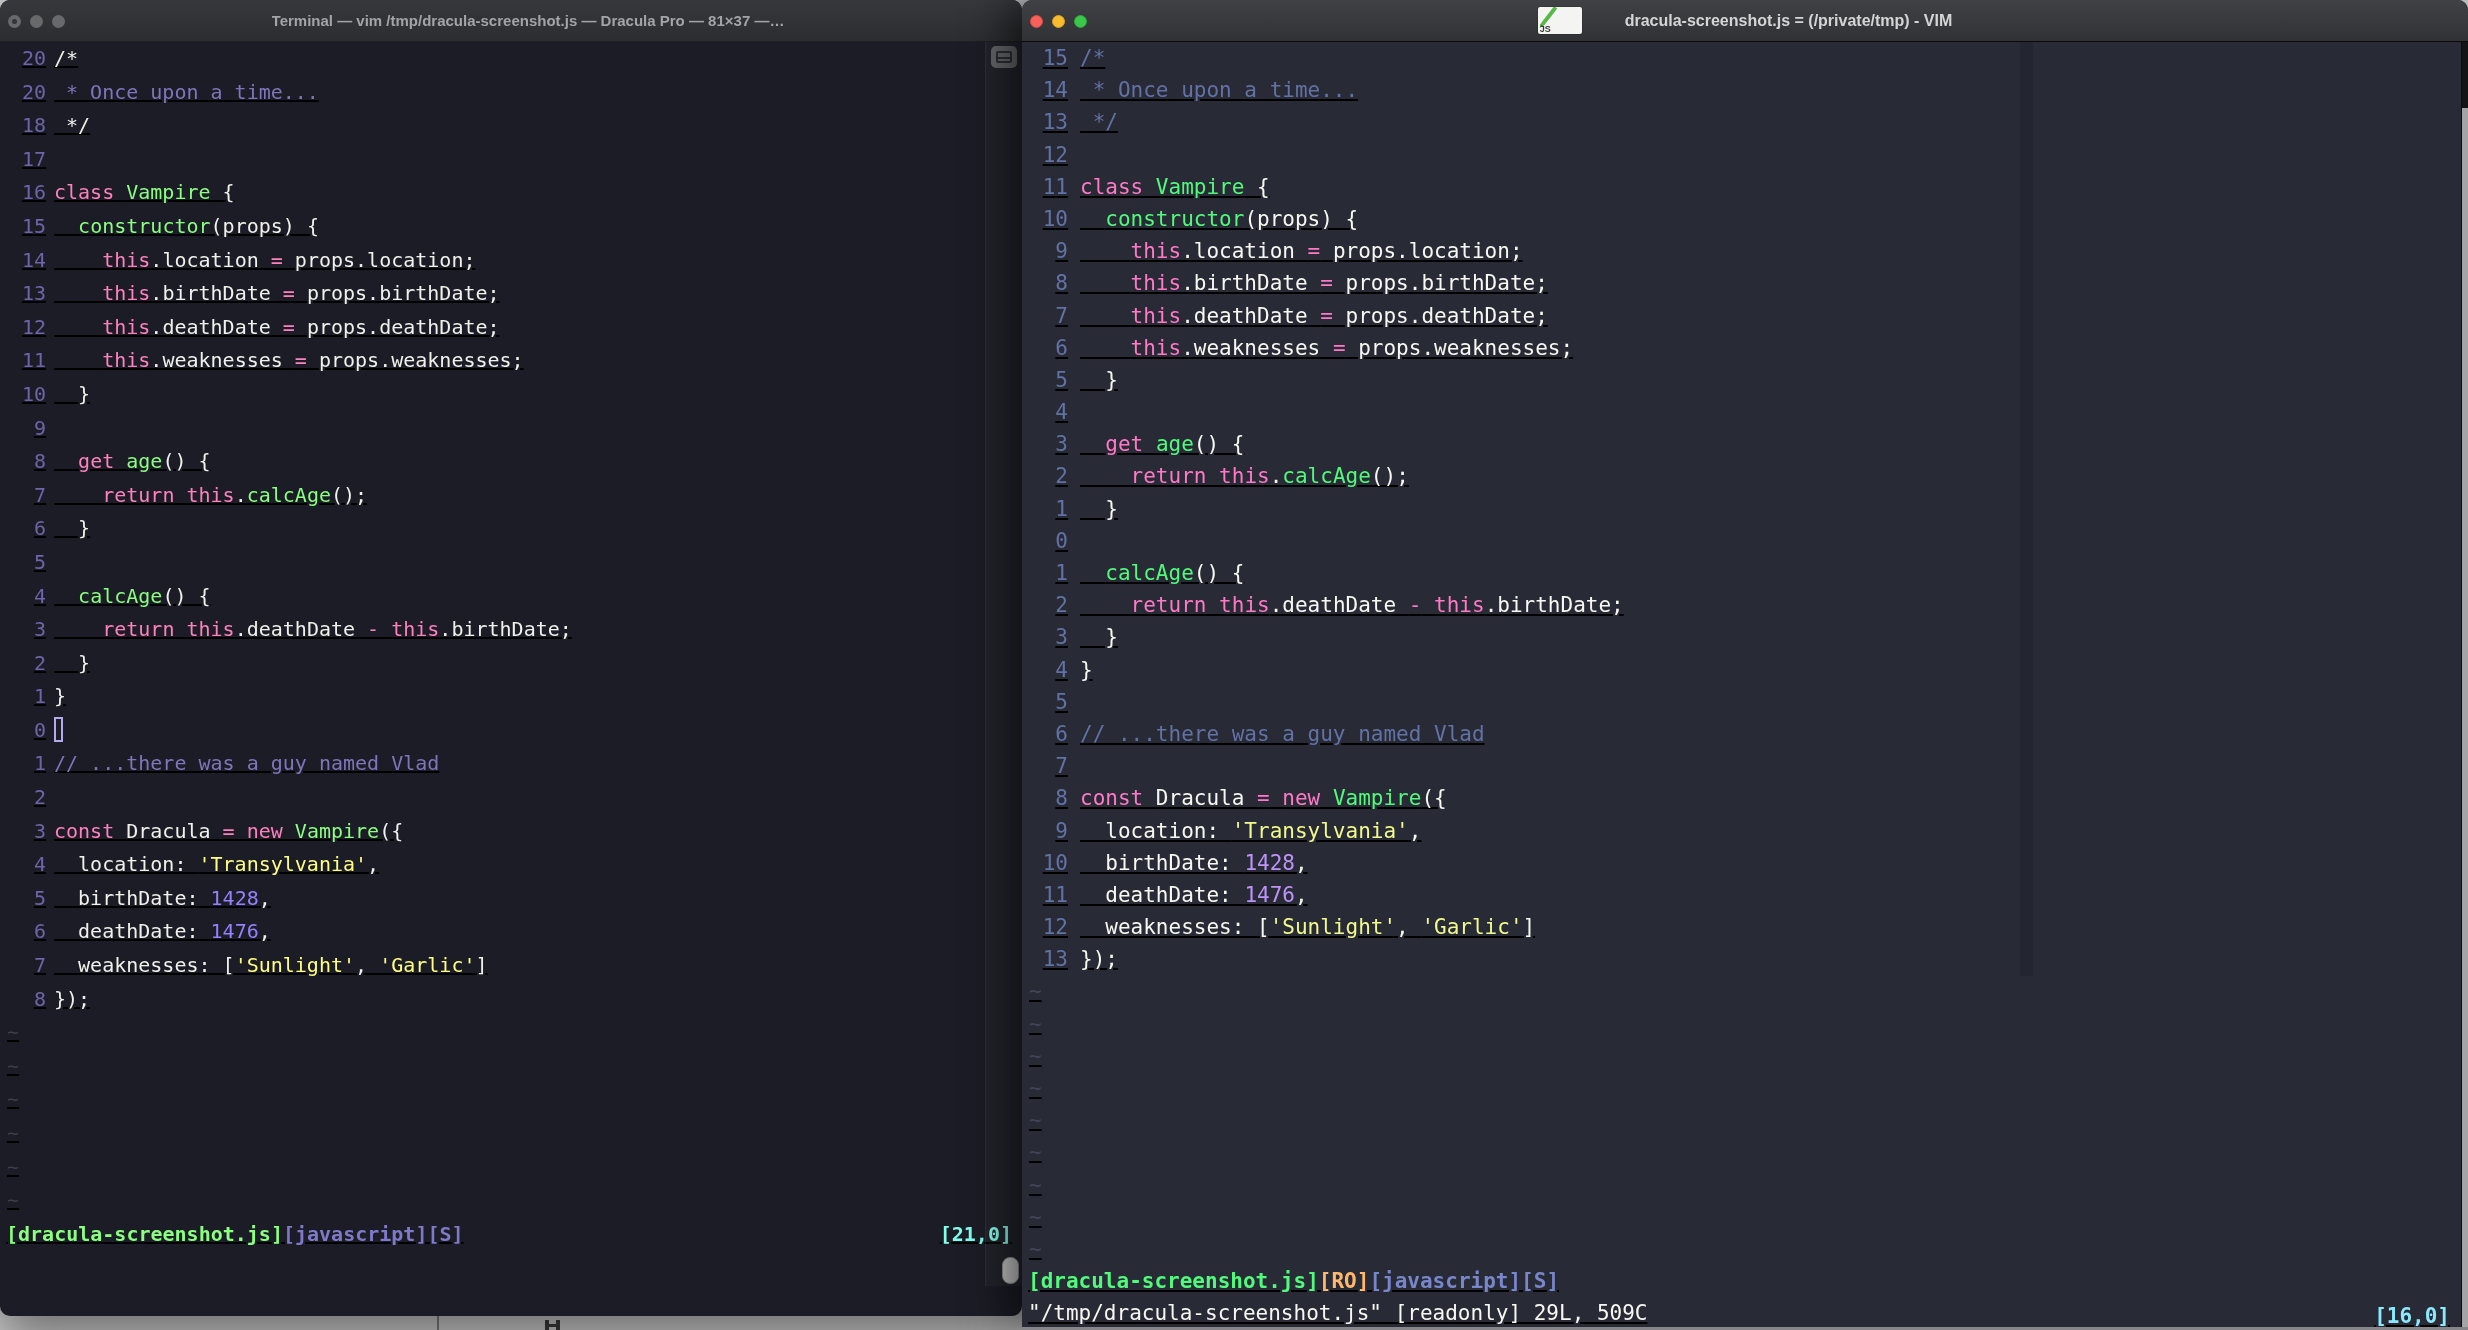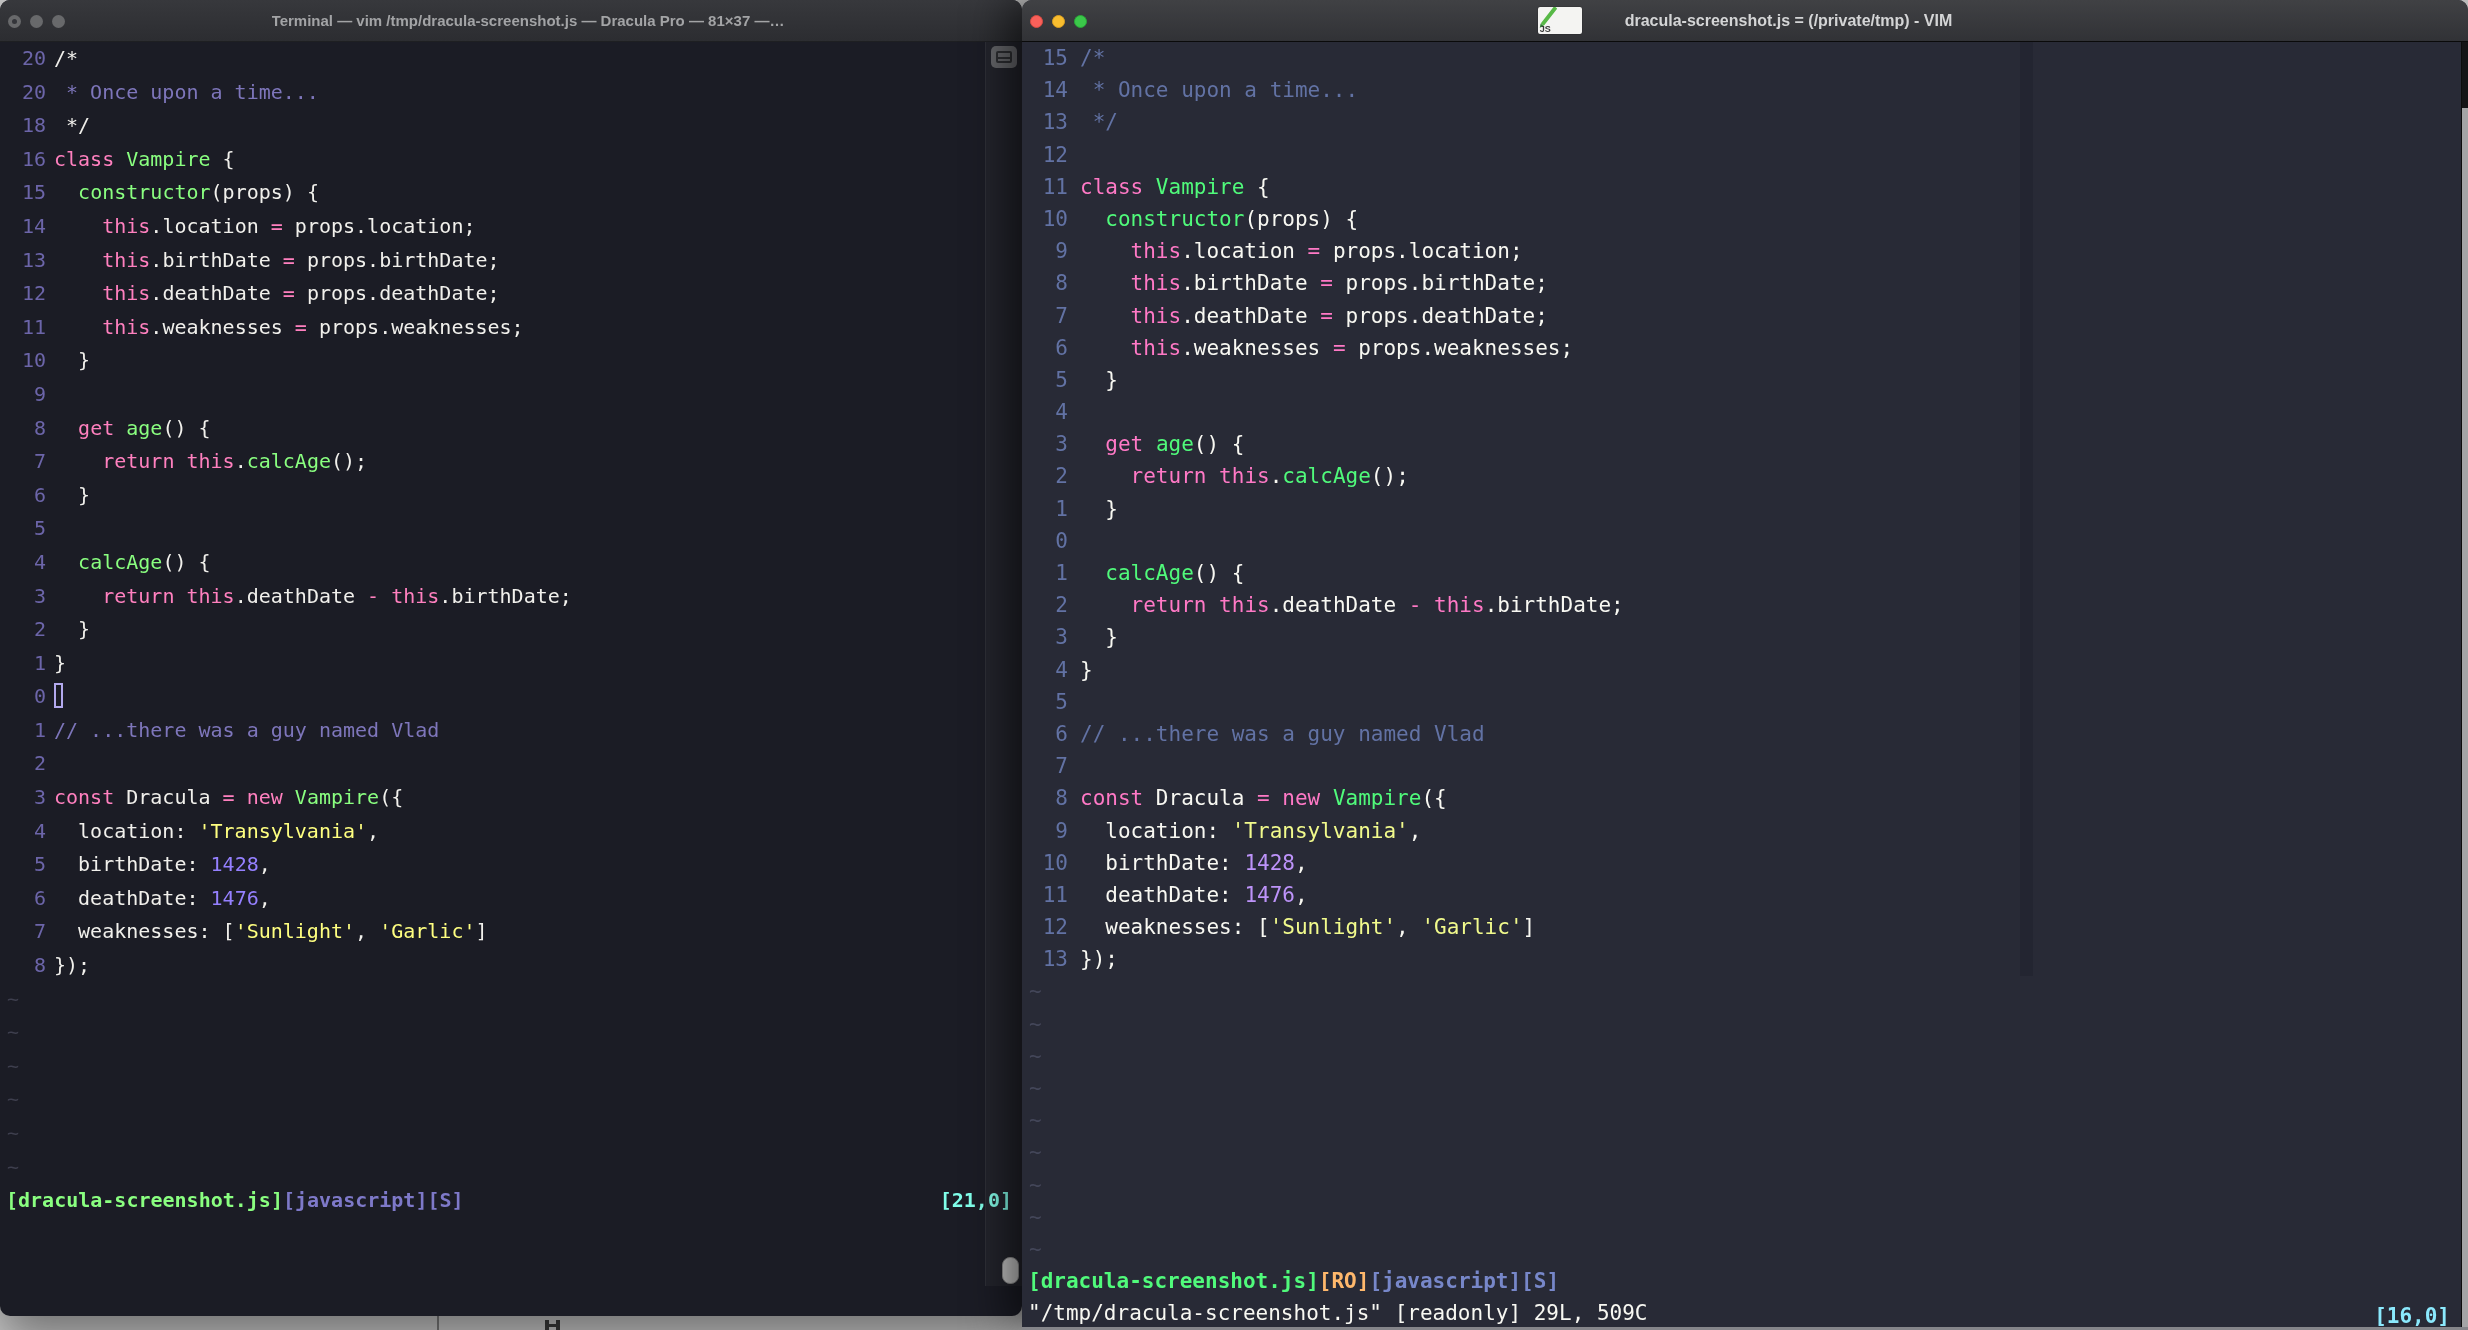--- a/index.html
+++ b/index.html
@@ -40,21 +40,21 @@
             position:relative; box-shadow:0 0 1px #000; overflow:hidden; }
   .js-doc .pencil { position:absolute; left:9px; top:-2px; width:4px; height:22px;
             background:#58b947; transform:rotate(38deg); border-radius:1px; }
   .js-doc .pencil::after { content:""; position:absolute; left:0; bottom:-4px;
             border-left:2px solid transparent; border-right:2px solid transparent;
             border-top:4px solid #2e7d32; }
   .js-doc .js-label { position:absolute; left:2px; bottom:0px; font-size:9px;
             font-weight:bold; color:#3a3a3a; font-family:"Liberation Sans",sans-serif; }
 
   
-  .code-area { position:absolute; top:42px; left:0; right:0; }
+  .code-area { position:absolute; top:42px; left:0; right:0;text-decoration:underline; }
   .row { display:flex; white-space:pre; }
   #left-window  .row { height:33.6px; line-height:33.6px; font-size:20px; }
   #right-window .row { height:32.2px; line-height:32.2px; font-size:21px; }
 
   .gutter { display:inline-block; width:46px; text-align:right; flex:0 0 auto; }
   .lw .gutter { color:var(--lw-line_number); }
   .rw .gutter { color:var(--rw-line_number); }
   .lw .text { margin-left:8px;  white-space:pre; }
   .rw .text { margin-left:12px; white-space:pre; }
 
@@ -134,20 +134,21 @@
       <span class="light graphite"></span>
     </div>
     <span class="title-text">Terminal — vim /tmp/dracula-screenshot.js — Dracula Pro — 81×37 —…</span>
   </div>
 
   <div class="code-area">
     <div id="left-code">
         <div class="row"><span class="gutter">20</span><span class="text"><span class="c-fg">/*</span></span></div>
         <div class="row"><span class="gutter">20</span><span class="text"><span class="c-comment"> * Once upon a time...</span></span></div>
         <div class="row"><span class="gutter">18</span><span class="text"><span class="c-fg"> */</span></span></div>
+        <div class="row"><span class="gutter">17</span><span class="text"></span></div>
         <div class="row"><span class="gutter">16</span><span class="text"><span class="c-pink">class </span><span class="c-green">Vampire</span><span class="c-fg"> {</span></span></div>
         <div class="row"><span class="gutter">15</span><span class="text"><span class="c-fg">  </span><span class="c-green">constructor</span><span class="c-fg">(props) {</span></span></div>
         <div class="row"><span class="gutter">14</span><span class="text"><span class="c-fg">    </span><span class="c-pink">this</span><span class="c-fg">.location </span><span class="c-pink">=</span><span class="c-fg"> props.location;</span></span></div>
         <div class="row"><span class="gutter">13</span><span class="text"><span class="c-fg">    </span><span class="c-pink">this</span><span class="c-fg">.birthDate </span><span class="c-pink">=</span><span class="c-fg"> props.birthDate;</span></span></div>
         <div class="row"><span class="gutter">12</span><span class="text"><span class="c-fg">    </span><span class="c-pink">this</span><span class="c-fg">.deathDate </span><span class="c-pink">=</span><span class="c-fg"> props.deathDate;</span></span></div>
         <div class="row"><span class="gutter">11</span><span class="text"><span class="c-fg">    </span><span class="c-pink">this</span><span class="c-fg">.weaknesses </span><span class="c-pink">=</span><span class="c-fg"> props.weaknesses;</span></span></div>
         <div class="row"><span class="gutter">10</span><span class="text"><span class="c-fg">  }</span></span></div>
         <div class="row"><span class="gutter">9</span><span class="text"></span></div>
         <div class="row"><span class="gutter">8</span><span class="text"><span class="c-fg">  </span><span class="c-pink">get </span><span class="c-green">age</span><span class="c-fg">() {</span></span></div>
         <div class="row"><span class="gutter">7</span><span class="text"><span class="c-fg">    </span><span class="c-pink">return </span><span class="c-pink">this</span><span class="c-fg">.</span><span class="c-green">calcAge</span><span class="c-fg">();</span></span></div>

